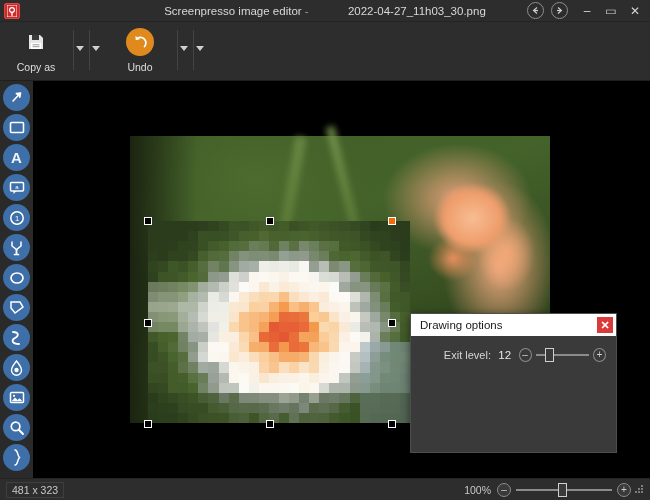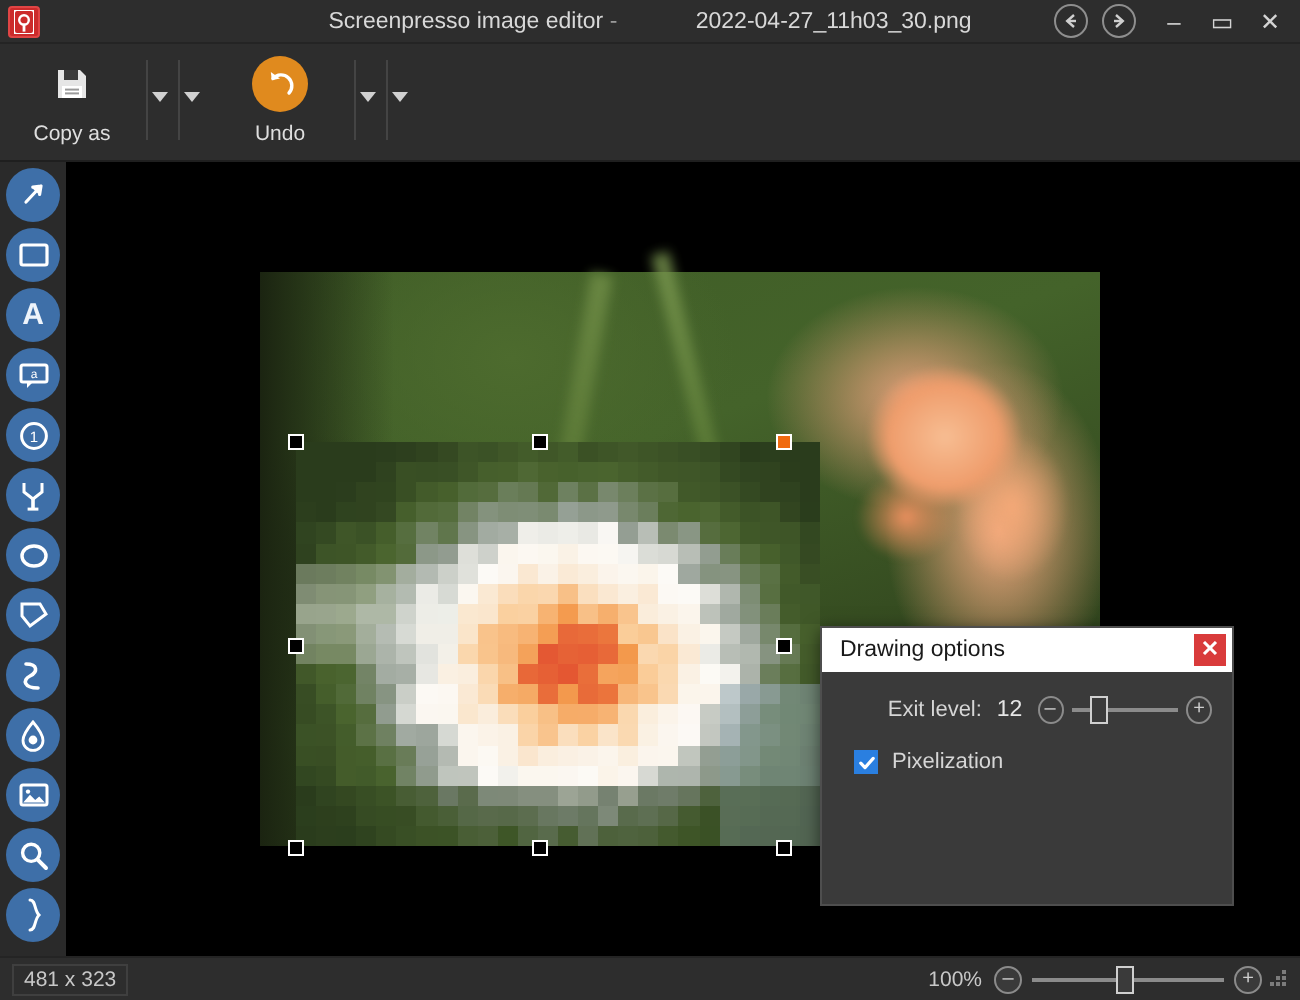--- a/index.html
+++ b/index.html
@@ -909,28 +909,20 @@
         <div class="row-blur">
           <span class="blur-label">Exit level:</span>
           <span class="blur-val">12</span>
           <div class="rbtn">–</div>
           <div class="slider">
             <div class="track"></div>
             <div class="thumb"></div>
           </div>
           <div class="rbtn">+</div>
         </div>
-        <div class="row-chk">
-          <div class="chk">
-            <svg width="9" height="9" viewBox="0 0 9 9">
-                <path d="M1.4 4.6 L3.5 6.8 L7.6 2.2" fill="none" stroke="#fff" stroke-width="1.6" stroke-linecap="round" stroke-linejoin="round"></path>
-              </svg>
-          </div>
-          <span class="chk-label">Pixelization</span>
-        </div>
       </div>
     </div>
   </div>
 
   <div class="status">
     <span class="dims">481 x 323</span>
     <div class="zoomwrap">
       <span class="zoompct">100%</span>
       <div class="rbtn">–</div>
       <div class="zslider">

